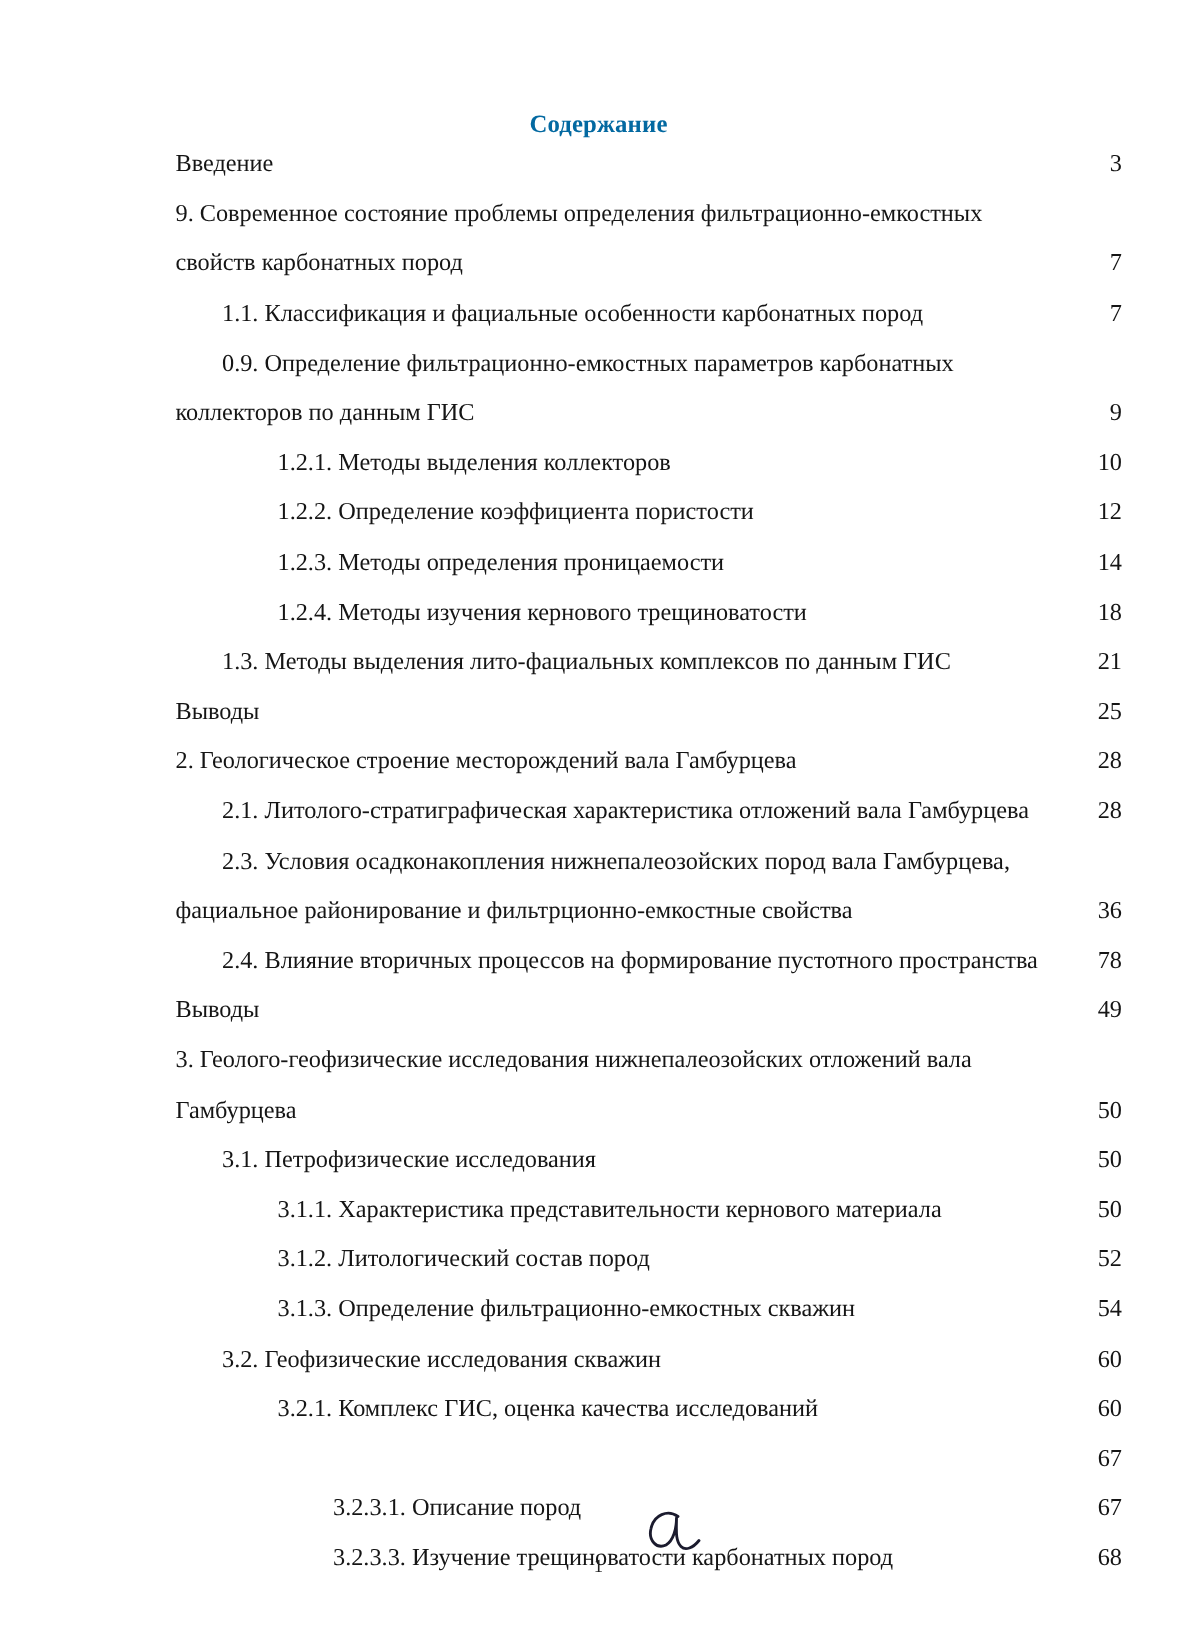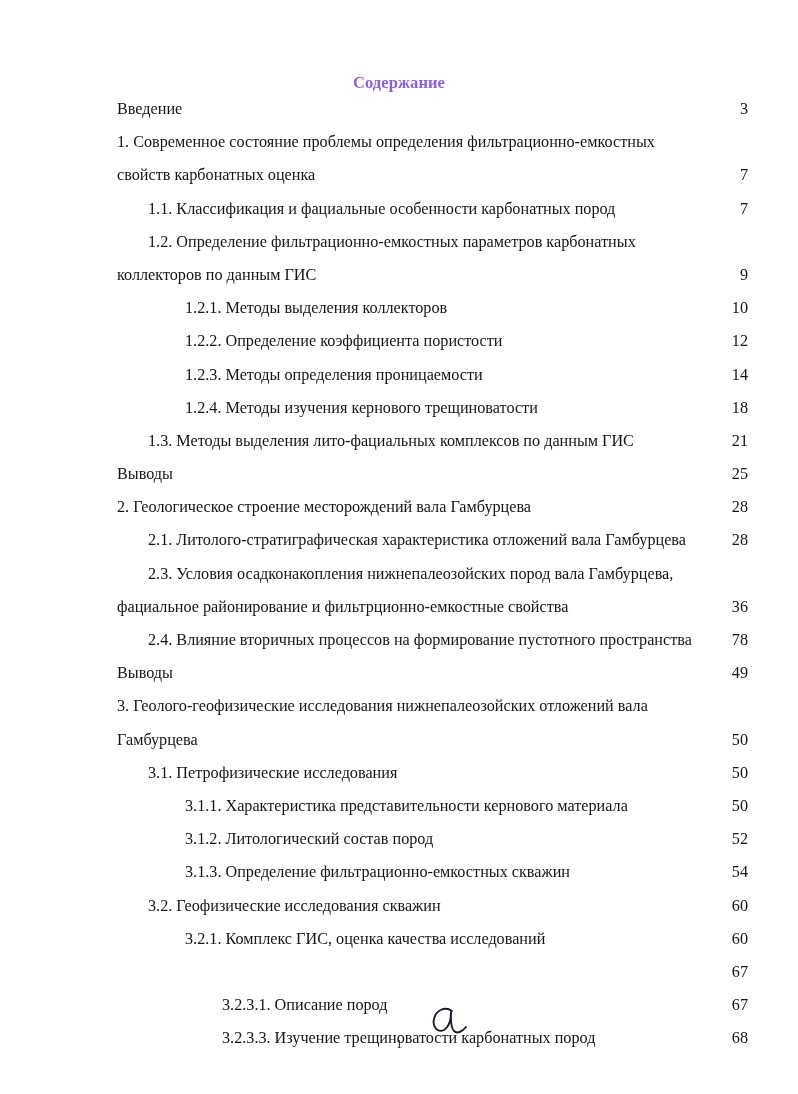--- a/index.html
+++ b/index.html
@@ -30,21 +30,21 @@
   .doc-title {
     position: absolute;
     left: 0;
     top: 73px;
     width: 798px;
     text-align: center;
     font-size: 16.5px;
     font-weight: bold;
     letter-spacing: 0.1px;
     line-height: 20px;
-    color: #8b5cf6;
+    color: #0369a1;
   }
 
   
   .toc {
     position: absolute;
     left: 0;
     top: 97px;
     width: 798px;
   }
 
@@ -109,33 +109,33 @@
 <div id="page">
 
   <div class="doc-title">Содержание</div>
 
   <div class="toc" id="toc-container">
       <div class="toc-row lvl0">
         <span class="toc-text">Введение</span>
         <span class="toc-page">3</span>
       </div>
       <div class="toc-row lvl0">
-        <span class="toc-text">1. Современное состояние проблемы определения фильтрационно-емкостных</span>
-        <span class="toc-page"></span>
-      </div>
-      <div class="toc-row lvl0 cont0">
-        <span class="toc-text">свойств карбонатных оценка</span>
+        <span class="toc-text">9. Современное состояние проблемы определения фильтрационно-емкостных</span>
+        <span class="toc-page"></span>
+      </div>
+      <div class="toc-row lvl0 cont0">
+        <span class="toc-text">свойств карбонатных пород</span>
         <span class="toc-page">7</span>
       </div>
       <div class="toc-row lvl1">
         <span class="toc-text">1.1. Классификация  и фациальные особенности карбонатных пород</span>
         <span class="toc-page">7</span>
       </div>
       <div class="toc-row lvl1">
-        <span class="toc-text">1.2. Определение фильтрационно-емкостных параметров карбонатных</span>
+        <span class="toc-text">0.9. Определение фильтрационно-емкостных параметров карбонатных</span>
         <span class="toc-page"></span>
       </div>
       <div class="toc-row lvl0 cont0">
         <span class="toc-text">коллекторов по данным ГИС</span>
         <span class="toc-page">9</span>
       </div>
       <div class="toc-row lvl2">
         <span class="toc-text">1.2.1. Методы выделения коллекторов</span>
         <span class="toc-page">10</span>
       </div>

